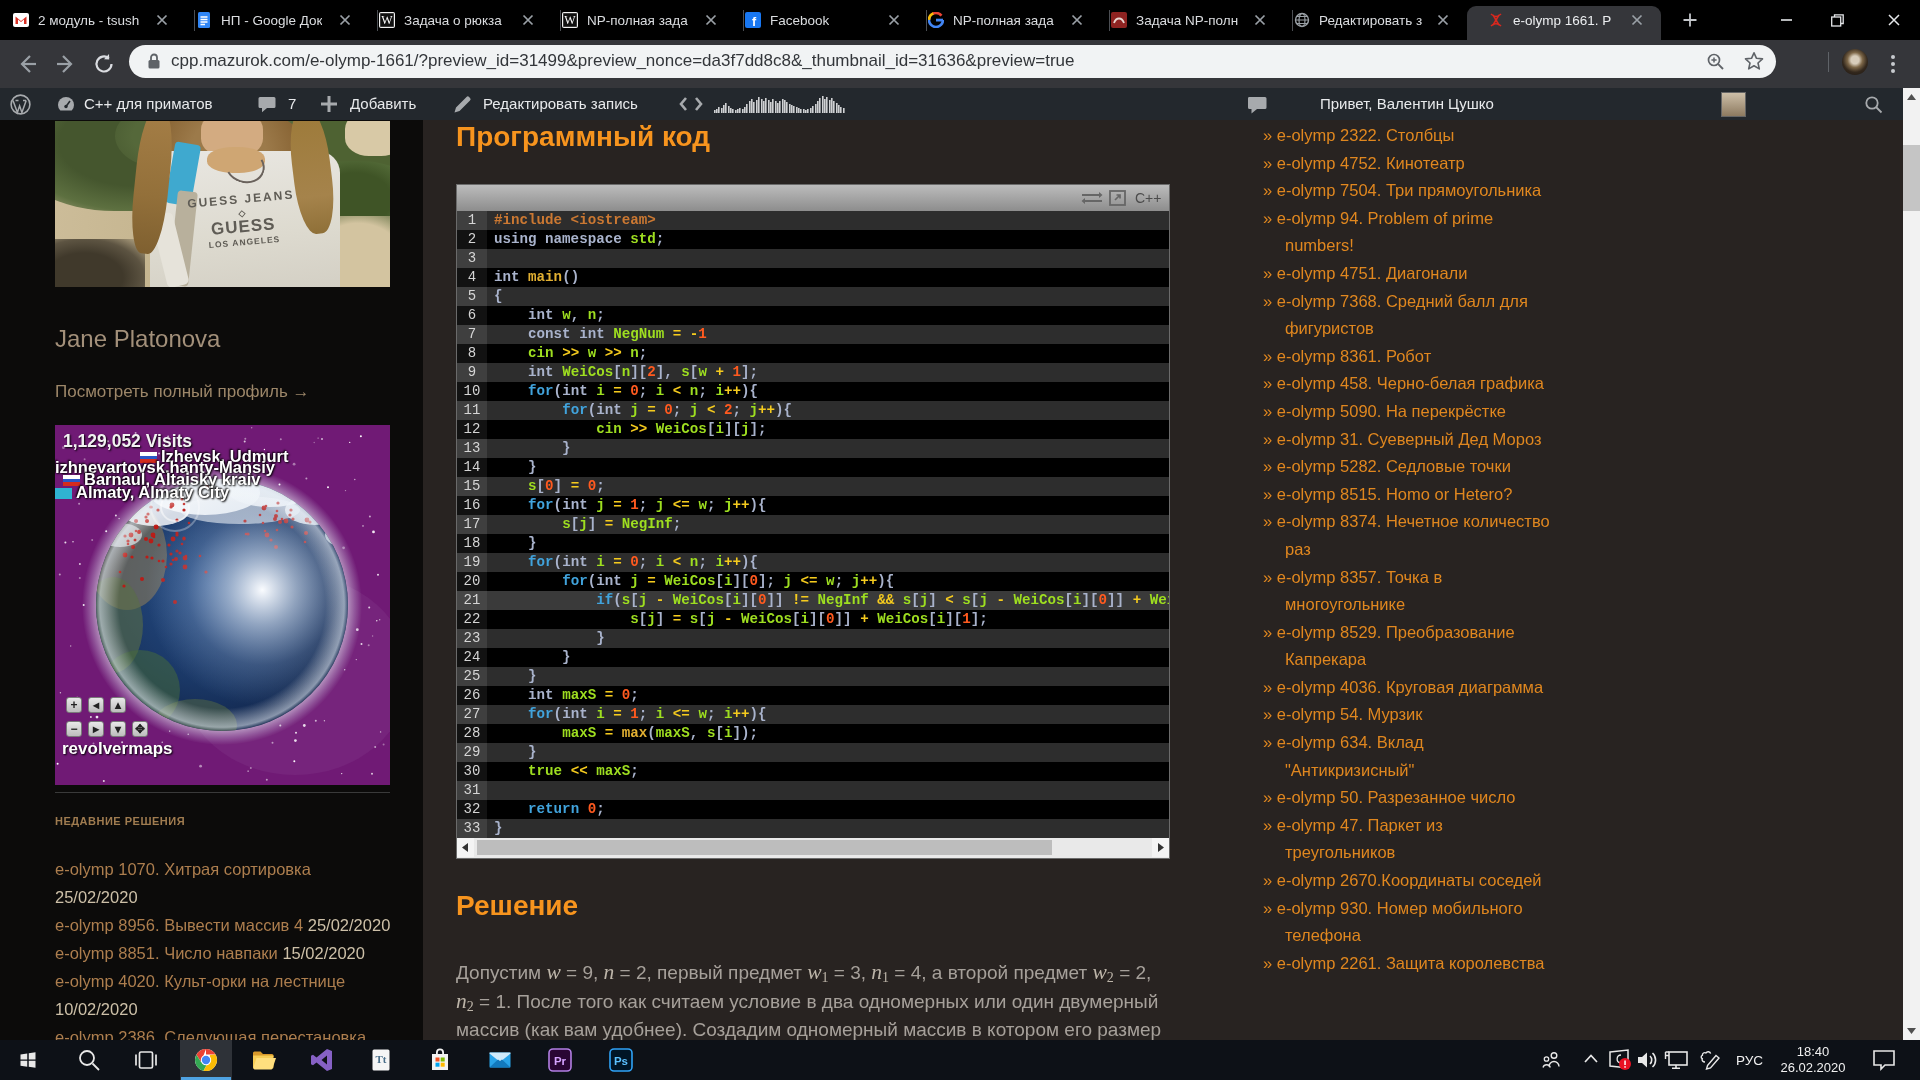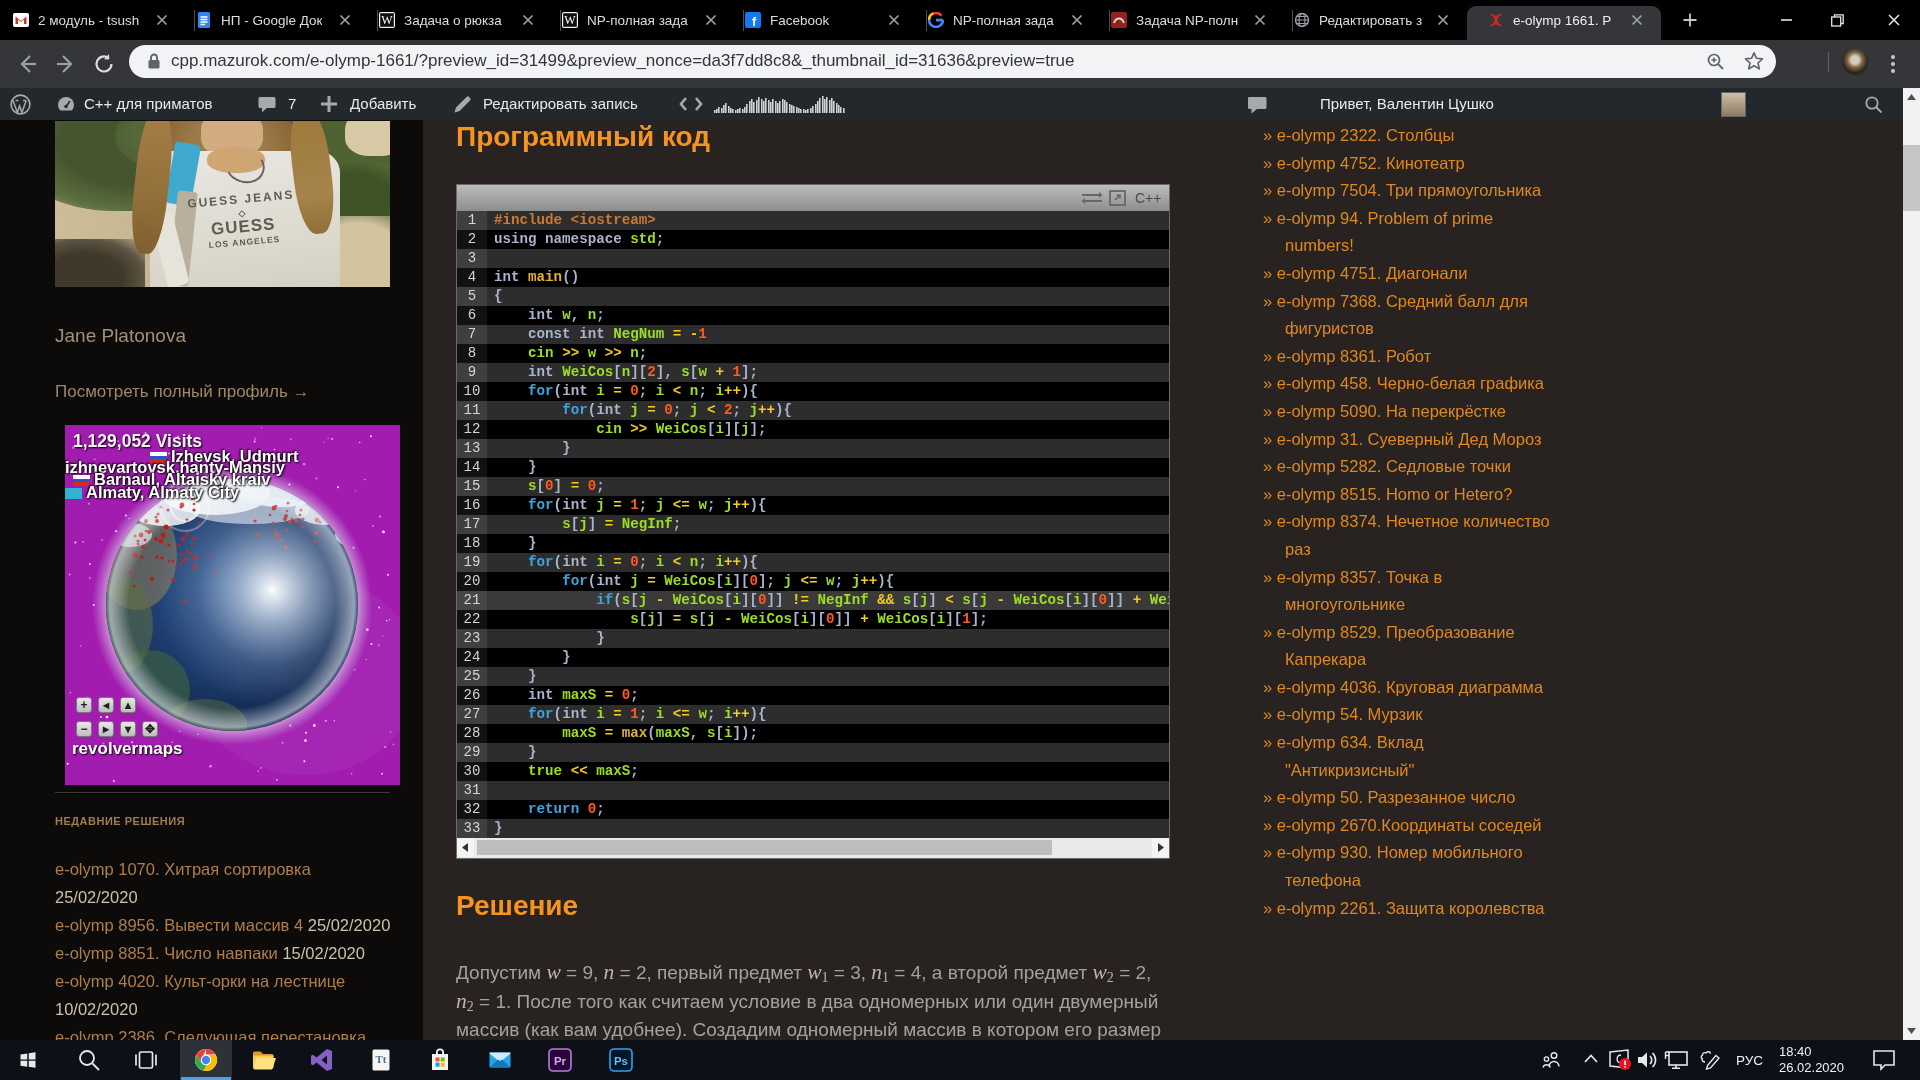--- a/index.html
+++ b/index.html
@@ -492,20 +492,21 @@
 <div class="it">» e-olymp 31. Суеверный Дед Мороз</div>
 <div class="it">» e-olymp 5282. Седловые точки</div>
 <div class="it">» e-olymp 8515. Homo or Hetero?</div>
 <div class="it">» e-olymp 8374. Нечетное количество<br>раз</div>
 <div class="it">» e-olymp 8357. Точка в<br>многоугольнике</div>
 <div class="it">» e-olymp 8529. Преобразование<br>Капрекара</div>
 <div class="it">» e-olymp 4036. Круговая диаграмма</div>
 <div class="it">» e-olymp 54. Мурзик</div>
 <div class="it">» e-olymp 634. Вклад<br>"Антикризисный"</div>
 <div class="it">» e-olymp 50. Разрезанное число</div>
+<div class="it">» e-olymp 47. Паркет из<br>треугольников</div>
 <div class="it">» e-olymp 2670.Координаты соседей</div>
 <div class="it">» e-olymp 930. Номер мобильного<br>телефона</div>
 <div class="it">» e-olymp 2261. Защита королевства</div>
       </div>
 
   <div id="photo" class="abs" style="left:55px;top:1px;width:335px;height:166px;overflow:hidden;background:#c8b893">
 <div class="abs" style="left:0;top:0;width:335px;height:166px;background:linear-gradient(100deg,#cdbd9a 0%,#c4b48e 40%,#cbbb96 100%)"></div>
 <div class="abs" style="left:-40px;top:-35px;width:220px;height:125px;border-radius:45%;background:radial-gradient(ellipse at 55% 45%,#45562e 0 45%,#5d7040 70%,rgba(93,112,64,0) 100%)"></div>
 <div class="abs" style="left:60px;top:-20px;width:120px;height:70px;border-radius:50%;background:radial-gradient(ellipse at 50% 50%,#55683a 0 50%,rgba(85,104,58,0) 100%)"></div>
 <div class="abs" style="left:215px;top:-15px;width:160px;height:90px;border-radius:45%;background:radial-gradient(ellipse at 45% 50%,#4e6232 0 50%,#62754a 75%,rgba(98,117,74,0) 100%)"></div>
@@ -518,23 +519,23 @@
 <div class="abs" style="left:95px;top:30px;width:190px;height:140px;border-radius:22px 22px 0 0;background:linear-gradient(173deg,#e9e7e2,#dddacf 60%,#d3cfc4 100%)"></div>
 <div class="abs" style="left:152px;top:26px;width:58px;height:26px;border-radius:45%;background:#cfa673"></div>
 <div class="abs" style="left:115px;top:22px;width:26px;height:62px;background:#3fa9cf;transform:rotate(10deg);border-radius:4px"></div>
 <div class="abs" style="left:118px;top:70px;width:20px;height:95px;background:#b8b09c;transform:rotate(6deg);border-radius:4px"></div>
 <div class="abs" style="left:104px;top:92px;width:22px;height:74px;background:#e6e3da;transform:rotate(-14deg);border-radius:5px"></div>
 <div class="abs" style="left:170px;top:28px;width:40px;height:34px;border:2px solid #6a625c;border-radius:50%;border-top-color:transparent;border-left-color:transparent;transform:rotate(18deg)"></div>
 <div class="abs" style="left:134px;top:72px;width:110px;height:86px;font:bold 10.5px/13px 'Liberation Sans',sans-serif;color:#5f5c55;text-align:center;transform:rotate(-5deg)"><span style="font-size:12px;letter-spacing:2px">GUESS JEANS</span><br><span style="font-size:9px">◇</span><br><span style="font-size:17px;letter-spacing:1px">GUESS</span><br><span style="font-size:8.5px;letter-spacing:1px">LOS ANGELES</span></div>
 <div class="abs" style="left:80px;top:-12px;width:34px;height:145px;background:linear-gradient(180deg,#a57e46,#93703a 60%,#7f6030);border-radius:40%;transform:rotate(6deg)"></div>
 <div class="abs" style="left:238px;top:-12px;width:38px;height:125px;background:linear-gradient(180deg,#9d7a39,#a5834b 70%,#8f7038);border-radius:42%;transform:rotate(-7deg)"></div>
 </div>
-  <div class="abs" style="left:55px;top:205px;font-size:19px;color:#a3907a">Jane Platonova</div>
+  <div class="abs" style="left:55px;top:205px;font-size:24px;color:#a3907a">Jane Platonova</div>
   <div class="abs" style="left:55px;top:262px;font-size:17px;color:#9d8769">Посмотреть полный профиль →</div>
-  <div id="globebox" class="abs" style="left:65px;top:305px;width:335px;height:360px;background:#a21caf;overflow:hidden">
+  <div id="globebox" class="abs" style="left:55px;top:305px;width:335px;height:360px;background:#701a75;overflow:hidden">
 <svg class="abs" style="left:0;top:0" width="335" height="360" viewBox="0 0 335 360">
 <defs>
 <radialGradient id="halo" cx="0.5" cy="0.5" r="0.5">
               <stop offset="0" stop-color="rgba(255,255,255,0)"></stop>
               <stop offset="0.86" stop-color="rgba(255,255,255,0.05)"></stop>
               <stop offset="0.9" stop-color="rgba(240,245,250,0.5)"></stop>
               <stop offset="0.95" stop-color="rgba(225,233,245,0.25)"></stop>
               <stop offset="1" stop-color="rgba(215,225,238,0)"></stop>
             </radialGradient>
 <radialGradient id="sphere" cx="0.45" cy="0.42" r="0.72">
@@ -869,18 +870,18 @@
 <svg class="abs" style="left:1664px;top:1049px" width="24" height="22" viewBox="0 0 24 22">
       <rect x="5" y="3" width="18" height="13" stroke="#e8e8e8" stroke-width="1.6" fill="none"></rect>
       <path d="M12 16 V19 M8 19.2 H16" stroke="#e8e8e8" stroke-width="1.6"></path>
       <path d="M1.5 3 V10 M1.5 3 H5 M1.5 6.5 H5" stroke="#e8e8e8" stroke-width="1.4"></path>
     </svg>
 <svg class="abs" style="left:1699px;top:1049px" width="22" height="22" viewBox="0 0 22 22">
       <path d="M6 13 C3.8 13 2.6 11.4 3.3 9.6 C1.8 9.1 1.8 6.8 3.4 6.3 C3.1 4.2 5.4 3 6.9 4 C8.1 2 11.2 2.4 11.6 4.7" stroke="#e8e8e8" stroke-width="1.4" fill="none"></path>
       <path d="M8.5 16.5 L17 6.5 L20 9 L11.5 19 L7.5 20 Z" fill="none" stroke="#e8e8e8" stroke-width="1.4"></path>
     </svg>
 <div class="abs" style="left:1736px;top:1053px;width:40px;font-size:13.5px;color:#f0f0f0">РУС</div>
-<div class="abs" style="left:1779px;top:1044px;width:68px;font-size:13px;color:#f0f0f0;text-align:left;line-height:16px">18:40<br>26.02.2020</div>
+<div class="abs" style="left:1779px;top:1044px;width:68px;font-size:13px;color:#f0f0f0;text-align:center;line-height:16px">18:40<br>26.02.2020</div>
 <svg class="abs" style="left:1872px;top:1049px" width="24" height="22" viewBox="0 0 24 22">
       <path d="M2 2 H22 V16 H13 L9 20 V16 H2 Z" fill="none" stroke="#e8e8e8" stroke-width="1.6"></path>
     </svg>
 
 </div>
 
 </body></html>

